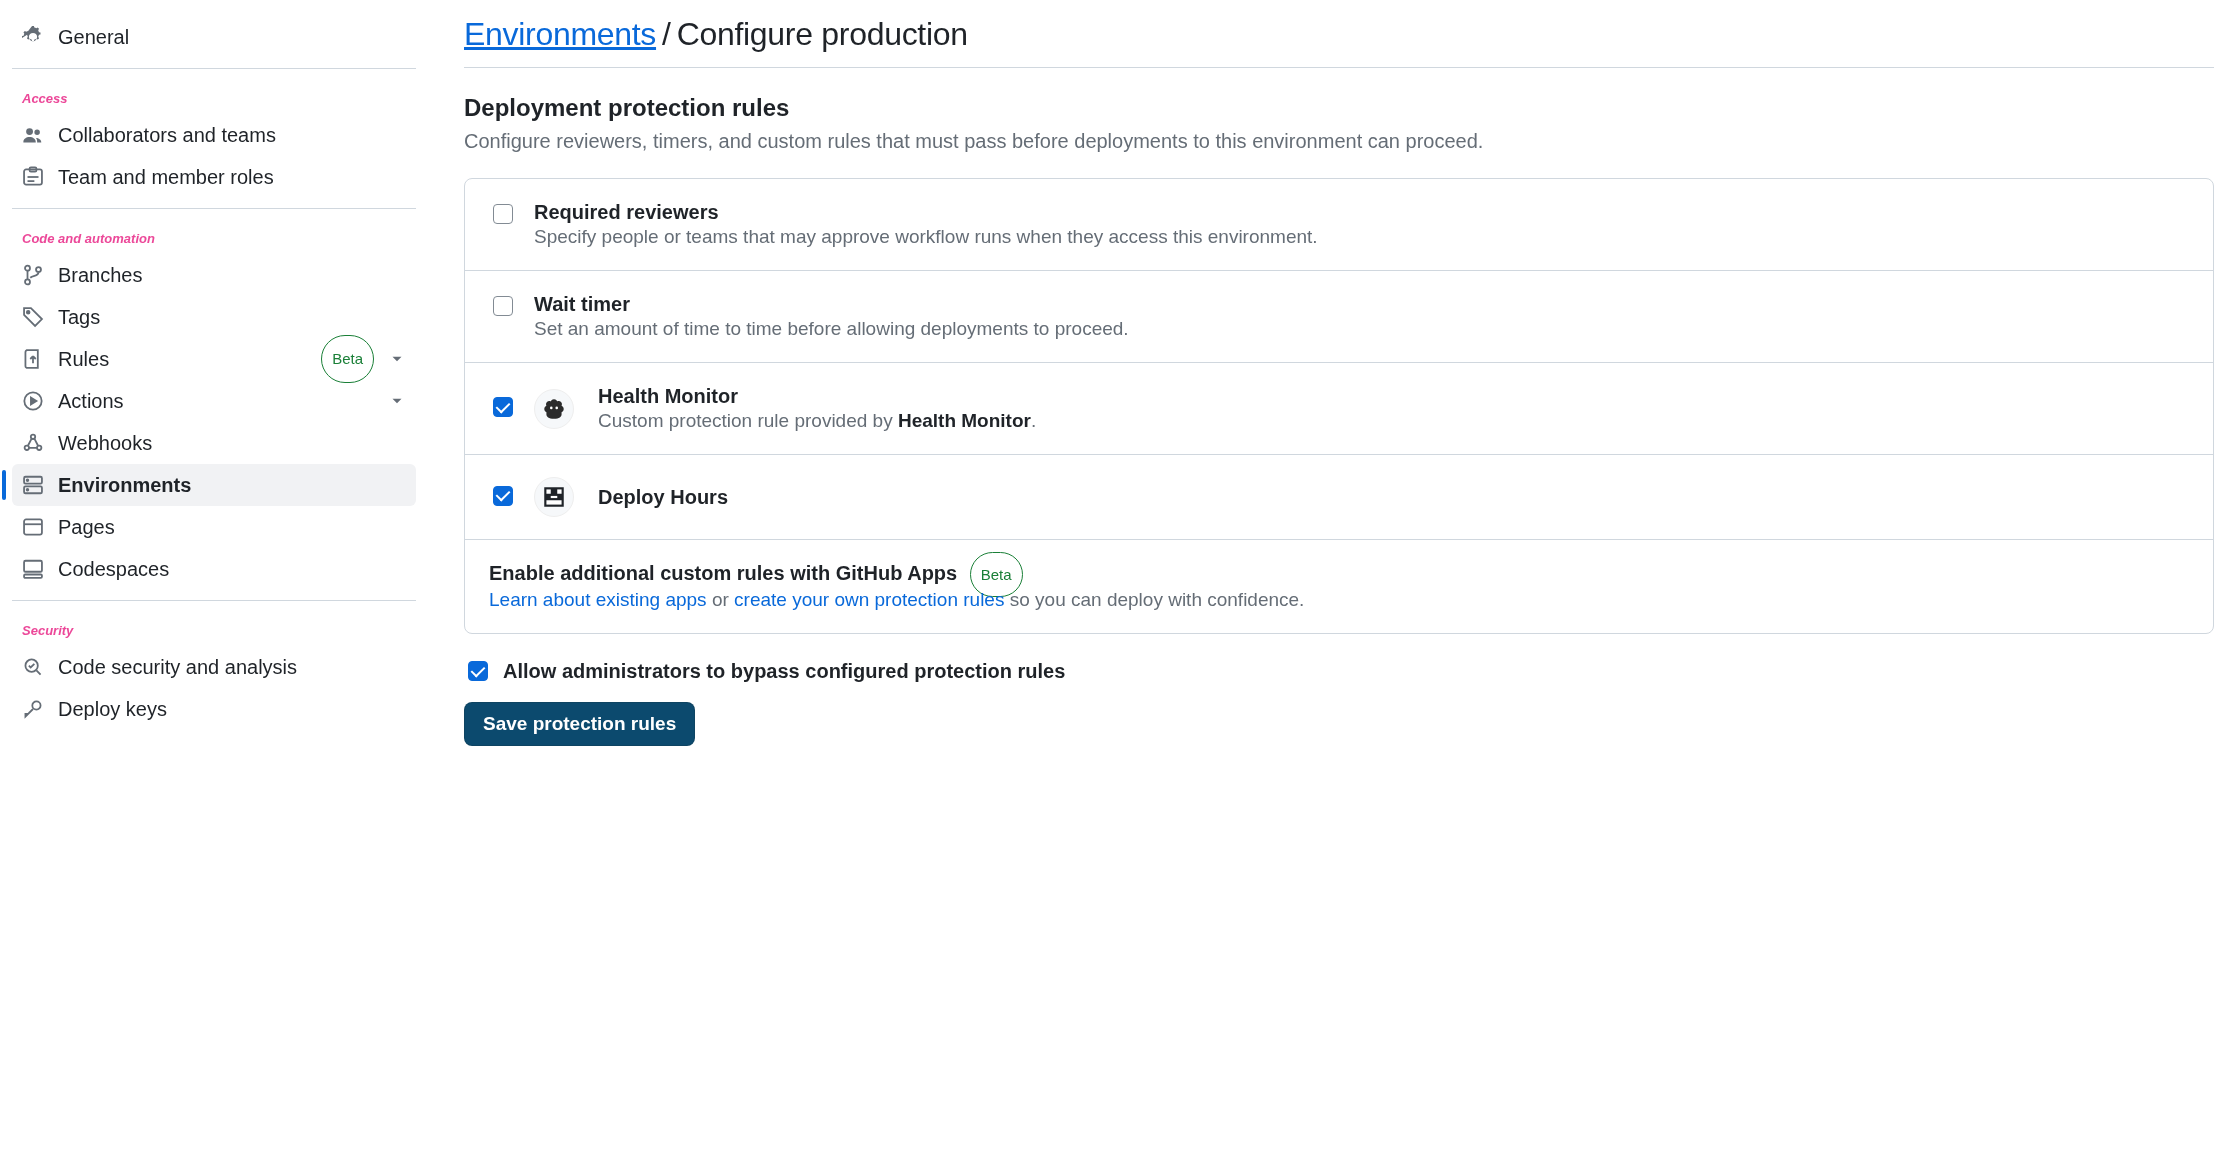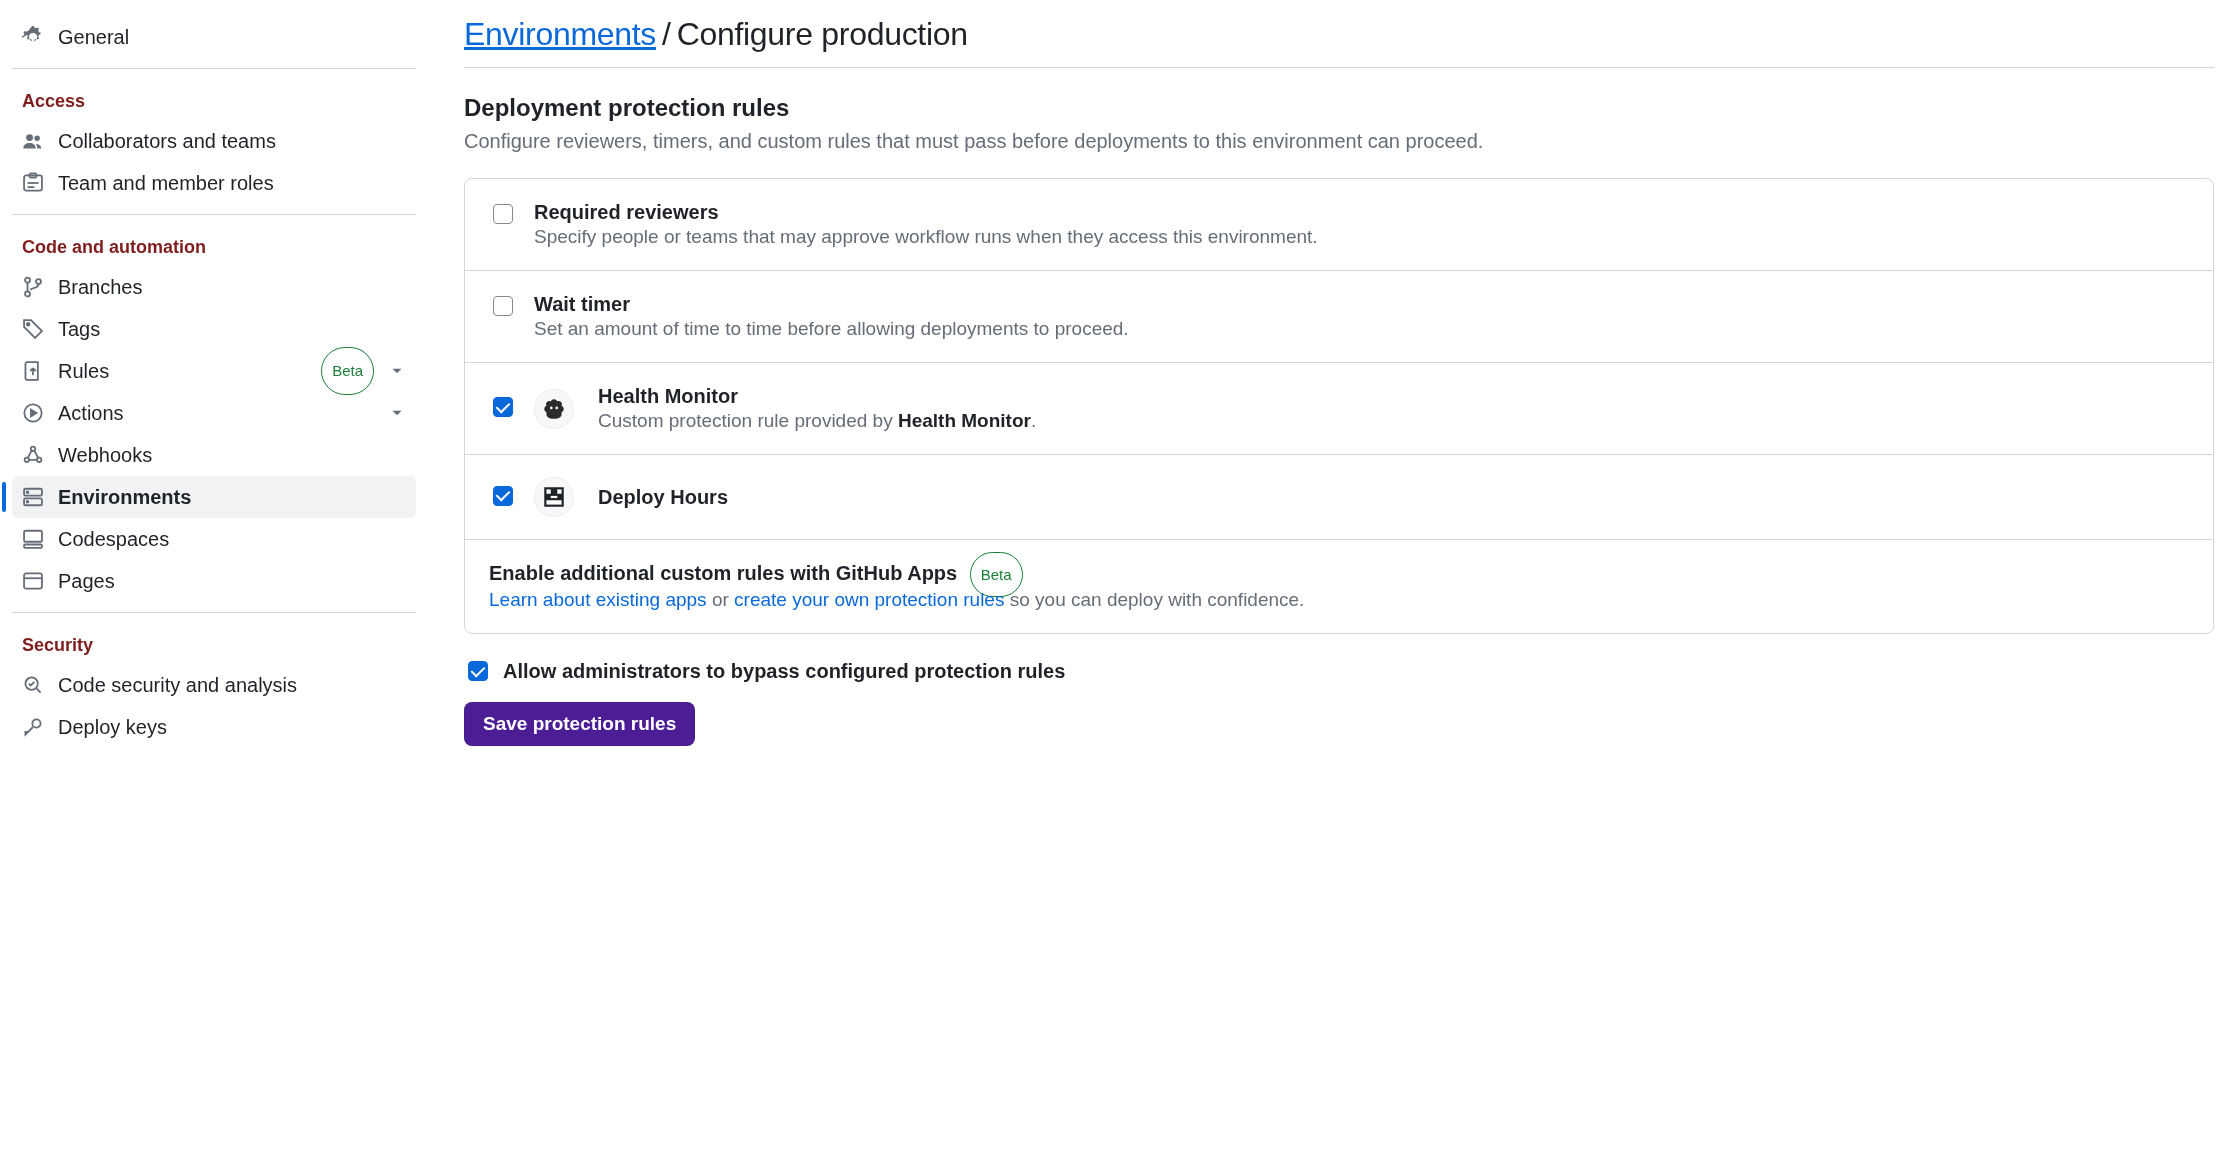--- a/index.html
+++ b/index.html
@@ -23,22 +23,23 @@
   }
   .side-item.active { background: #f1f2f4; font-weight: 600; position: relative; }
   .side-item.active::before {
     content: ""; position: absolute; left: -10px; top: 6px; bottom: 6px;
     width: 4px; background: #0969da; border-radius: 4px;
   }
   .side-icon { width: 22px; height: 22px; display:inline-flex; color:#656d76; flex-shrink:0; }
   .side-icon svg { width:22px; height:22px; }
   .side-label { flex:1; }
   .section-head {
-    font-size: 18px; color:#7f1d1d; font-weight:600;
+    font-size: 13px; color:#ec4899; font-weight:600;
     padding: 18px 10px 8px;
+    font-style: italic;
   }
   hr.soft { border:none; border-top:1px solid #d0d7de; margin: 10px 0 4px; }
   .badge-beta {
     font-size:15px; font-weight:500; color:#1a7f37;
     border:1px solid #1a7f37; border-radius:999px;
     padding:13px 10px; line-height:20px;
   }
   .chev { width:18px; height:18px; color:#656d76; }
   .chev svg{width:18px;height:18px;}
 
@@ -85,21 +86,21 @@
   .row.footer { display:block; }
   .footer-title { font-size:20px; font-weight:600; display:inline; }
   .footer-links { font-size:19px; margin-top:4px; }
   .footer-links a { color:#0969da; text-decoration:none; }
   .muted { color:#656d76; }
 
   .outside-check { display:flex; align-items:center; gap:12px; margin:24px 0 18px; }
   .outside-check .label { font-size:20px; font-weight:600; }
 
   .btn-primary {
-    background:#4c1d95; color:#fff; border:1px solid rgba(27,31,36,.15);
+    background:#0c4a6e; color:#fff; border:1px solid rgba(27,31,36,.15);
     font-size:19px; font-weight:600; padding:10px 18px; border-radius:8px;
     cursor:pointer;
   }
 </style>
 </head>
 <body>
 
 <div class="layout">
 
   <nav class="sidebar">
@@ -199,34 +200,34 @@
             <rect x="1.5" y="9" width="13" height="5" rx="1"></rect>
             <circle cx="4" cy="4.5" r=".6" fill="currentColor"></circle>
             <circle cx="4" cy="11.5" r=".6" fill="currentColor"></circle>
           </svg>
       </span>
       <span class="side-label">Environments</span>
     </div>
     <div class="side-item">
       <span class="side-icon">
         <svg viewBox="0 0 16 16" fill="none" stroke="currentColor" stroke-width="1.3">
+            <rect x="1.5" y="2.5" width="13" height="11" rx="1.5"></rect>
+            <line x1="1.5" y1="6" x2="14.5" y2="6"></line>
+          </svg>
+      </span>
+      <span class="side-label">Pages</span>
+    </div>
+    <div class="side-item">
+      <span class="side-icon">
+        <svg viewBox="0 0 16 16" fill="none" stroke="currentColor" stroke-width="1.3">
             <rect x="1.5" y="2" width="13" height="8" rx="1"></rect>
             <rect x="1.5" y="12" width="13" height="2.5" rx=".8"></rect>
           </svg>
       </span>
       <span class="side-label">Codespaces</span>
-    </div>
-    <div class="side-item">
-      <span class="side-icon">
-        <svg viewBox="0 0 16 16" fill="none" stroke="currentColor" stroke-width="1.3">
-            <rect x="1.5" y="2.5" width="13" height="11" rx="1.5"></rect>
-            <line x1="1.5" y1="6" x2="14.5" y2="6"></line>
-          </svg>
-      </span>
-      <span class="side-label">Pages</span>
     </div>
     <hr class="soft">
 
     <div class="section-head">Security</div>
     <div class="side-item">
       <span class="side-icon">
         <svg viewBox="0 0 16 16" fill="none" stroke="currentColor" stroke-width="1.3">
             <circle cx="7" cy="7" r="4.5"></circle>
             <path d="m10.5 10.5 3 3M5 7l1.3 1.3L9 5.7"></path>
           </svg>

